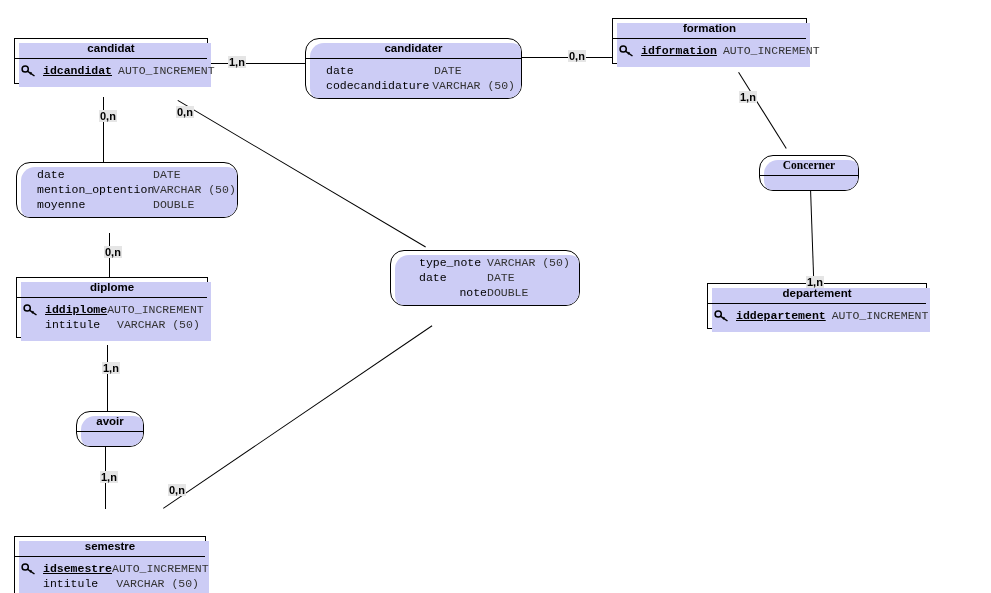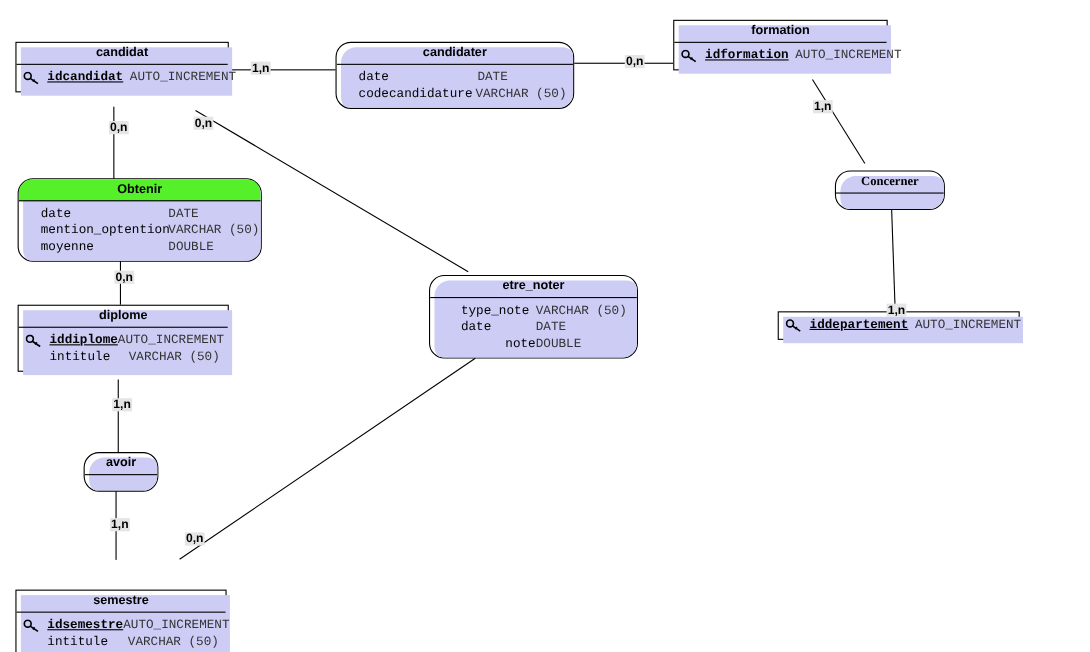--- a/index.html
+++ b/index.html
@@ -196,21 +196,20 @@
           </svg>
         </span>
         <span class="attr-name pk">idformation</span>
         <span class="attr-type" style="margin-left:6px;">AUTO_INCREMENT</span>
       </div>
     </div>
   </div>
 
   <div class="node relation green" style="left:16px; top:162px; width:222px;">
     <div class="shadow"></div>
-    <div class="node-title">Obtenir</div>
     <div class="node-body">
       <div class="attr-row">
         <span class="attr-name" style="display:inline-block;width:116px;padding-left:14px;">date</span>
         <span class="attr-type">DATE</span>
       </div>
       <div class="attr-row">
         <span class="attr-name" style="display:inline-block;width:116px;padding-left:14px;">mention_optention</span>
         <span class="attr-type">VARCHAR (50)</span>
       </div>
       <div class="attr-row">
@@ -238,21 +237,20 @@
       <div class="attr-row">
         <span class="attr-key-slot"></span>
         <span class="attr-name" style="display:inline-block;width:72px;">intitule</span>
         <span class="attr-type">VARCHAR (50)</span>
       </div>
     </div>
   </div>
 
   <div class="node relation" style="left:390px; top:250px; width:190px;">
     <div class="shadow"></div>
-    <div class="node-title">etre_noter</div>
     <div class="node-body">
       <div class="attr-row">
         <span class="attr-name" style="display:inline-block;width:68px;padding-left:22px;">type_note</span>
         <span class="attr-type">VARCHAR (50)</span>
       </div>
       <div class="attr-row">
         <span class="attr-name" style="display:inline-block;width:68px;padding-left:22px;">date</span>
         <span class="attr-type">DATE</span>
       </div>
       <div class="attr-row">
@@ -292,20 +290,21 @@
       <div class="attr-row">
         <span class="attr-key-slot"></span>
         <span class="attr-name" style="display:inline-block;width:76px;">intitule</span>
         <span class="attr-type">VARCHAR (50)</span>
       </div>
     </div>
   </div>
 
   <div class="node" style="left:707px; top:283px; width:220px;">
     <div class="shadow"></div>
+    <div class="node-title">departement</div>
     <div class="node-body">
       <div class="attr-row">
         <span class="attr-key-slot">
           <svg class="key" width="16" height="12" viewBox="0 0 16 12">
             <circle cx="4.2" cy="4" r="3.1" fill="none" stroke="#000" stroke-width="1.5"></circle>
             <line x1="6.4" y1="6.2" x2="13.5" y2="11" stroke="#000" stroke-width="1.5"></line>
             <line x1="10.4" y1="7.2" x2="9" y2="9.2" stroke="#000" stroke-width="1.5"></line>
           </svg>
         </span>
         <span class="attr-name pk">iddepartement</span>

